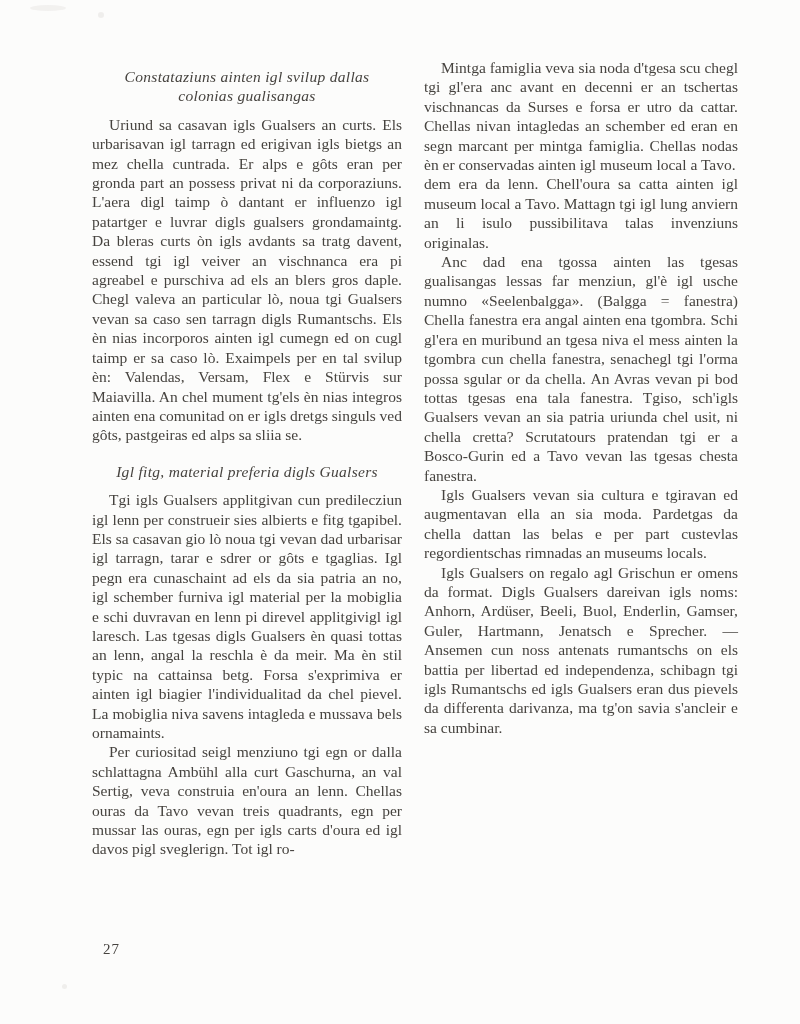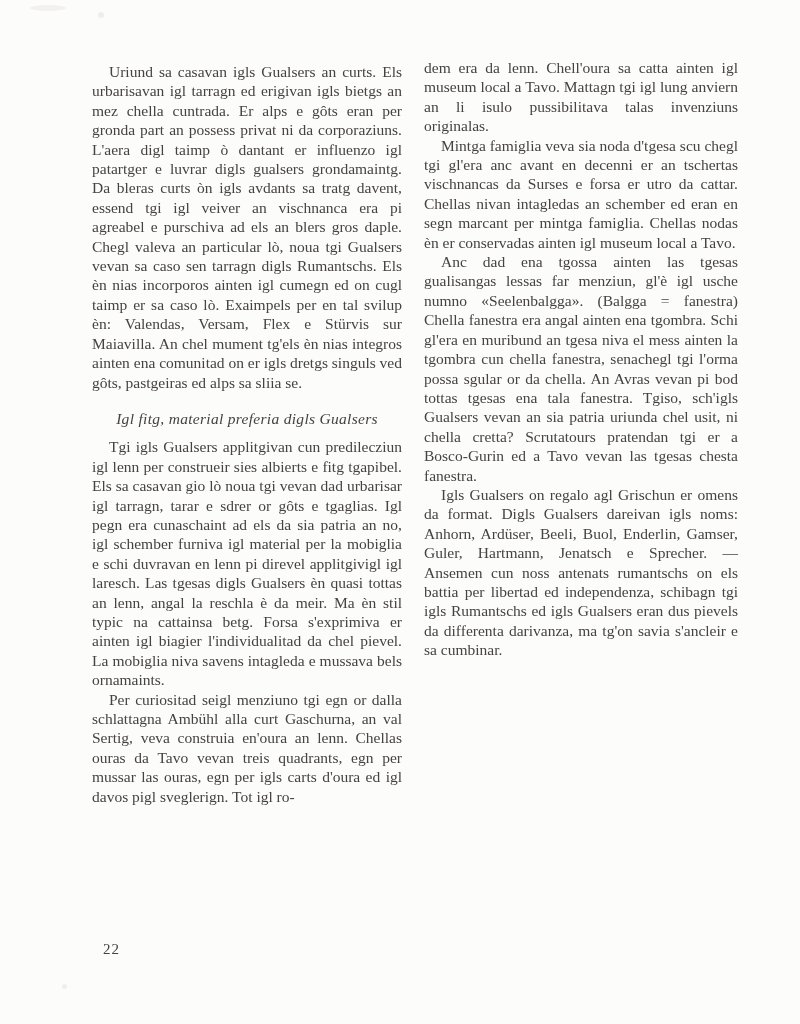--- a/index.html
+++ b/index.html
@@ -68,27 +68,29 @@
 </style>
 </head>
 <body>
 
 <div class="page">
   <div class="speck speck-a"></div>
   <div class="speck speck-b"></div>
   <div class="speck speck-c"></div>
 
   <div class="column column-left">
+      <h2 class="heading">Constataziuns ainten igl svilup dallas colonias gualisangas</h2>
       <p class="paragraph indent">Uriund sa casavan igls Gualsers an curts. Els urbarisavan igl tarragn ed erigivan igls bietgs an mez chella cuntrada. Er alps e gôts eran per gronda part an possess privat ni da corporaziuns. L'aera digl taimp ò dantant er influenzo igl patartger e luvrar digls gualsers grondamaintg. Da bleras curts òn igls avdants sa tratg davent, essend tgi igl veiver an vischnanca era pi agreabel e purschiva ad els an blers gros daple. Chegl valeva an particular lò, noua tgi Gualsers vevan sa caso sen tarragn digls Rumantschs. Els èn nias incorporos ainten igl cumegn ed on cugl taimp er sa caso lò. Exaimpels per en tal svilup èn: Valendas, Versam, Flex e Stürvis sur Maiavilla. An chel mument tg'els èn nias integros ainten ena comunitad on er igls dretgs singuls ved gôts, pastgeiras ed alps sa sliia se.</p>
       <h2 class="heading">Igl fitg, material preferia digls Gualsers</h2>
       <p class="paragraph indent">Tgi igls Gualsers applitgivan cun predilecziun igl lenn per construeir sies albierts e fitg tgapibel. Els sa casavan gio lò noua tgi vevan dad urbarisar igl tarragn, tarar e sdrer or gôts e tgaglias. Igl pegn era cunaschaint ad els da sia patria an no, igl schember furniva igl material per la mobiglia e schi duvravan en lenn pi direvel applitgivigl igl laresch. Las tgesas digls Gualsers èn quasi tottas an lenn, angal la reschla è da meir. Ma èn stil typic na cattainsa betg. Forsa s'exprimiva er ainten igl biagier l'individualitad da chel pievel. La mobiglia niva savens intagleda e mussava bels ornamaints.</p>
       <p class="paragraph indent">Per curiositad seigl menziuno tgi egn or dalla schlattagna Ambühl alla curt Gaschurna, an val Sertig, veva construia en'oura an lenn. Chellas ouras da Tavo vevan treis quadrants, egn per mussar las ouras, egn per igls carts d'oura ed igl davos pigl sveglerign. Tot igl ro-</p>
     </div>
 
   <div class="column column-right">
+      <p class="paragraph indent">Mintga famiglia veva sia noda d'tgesa scu chegl tgi gl'era anc avant en decenni er an tschertas vischnancas da Surses e forsa er utro da cattar. Chellas nivan intagledas an schember ed eran en segn marcant per mintga famiglia. Chellas nodas èn er conservadas ainten igl museum local a Tavo.</p>
       <p class="paragraph">dem era da lenn. Chell'oura sa catta ainten igl museum local a Tavo. Mattagn tgi igl lung anviern an li isulo pussibilitava talas invenziuns originalas.</p>
-      <p class="paragraph indent">Mintga famiglia veva sia noda d'tgesa scu chegl tgi gl'era anc avant en decenni er an tschertas vischnancas da Surses e forsa er utro da cattar. Chellas nivan intagledas an schember ed eran en segn marcant per mintga famiglia. Chellas nodas èn er conservadas ainten igl museum local a Tavo.</p>
       <p class="paragraph indent">Anc dad ena tgossa ainten las tgesas gualisangas lessas far menziun, gl'è igl usche numno «Seelenbalgga». (Balgga = fanestra) Chella fanestra era angal ainten ena tgombra. Schi gl'era en muribund an tgesa niva el mess ainten la tgombra cun chella fanestra, senachegl tgi l'orma possa sgular or da chella. An Avras vevan pi bod tottas tgesas ena tala fanestra. Tgiso, sch'igls Gualsers vevan an sia patria uriunda chel usit, ni chella cretta? Scrutatours pratendan tgi er a Bosco-Gurin ed a Tavo vevan las tgesas chesta fanestra.</p>
+      <p class="paragraph indent">Igls Gualsers vevan sia cultura e tgiravan ed augmentavan ella an sia moda. Pardetgas da chella dattan las belas e per part custevlas regordientschas rimnadas an museums locals.</p>
       <p class="paragraph indent">Igls Gualsers on regalo agl Grischun er omens da format. Digls Gualsers dareivan igls noms: Anhorn, Ardüser, Beeli, Buol, Enderlin, Gamser, Guler, Hartmann, Jenatsch e Sprecher. — Ansemen cun noss antenats rumantschs on els battia per libertad ed independenza, schibagn tgi igls Rumantschs ed igls Gualsers eran dus pievels da differenta darivanza, ma tg'on savia s'ancleir e sa cumbinar.</p>
     </div>
 
-  <div class="page-number">22</div>
+  <div class="page-number">27</div>
 </div>
 
 </body></html>

